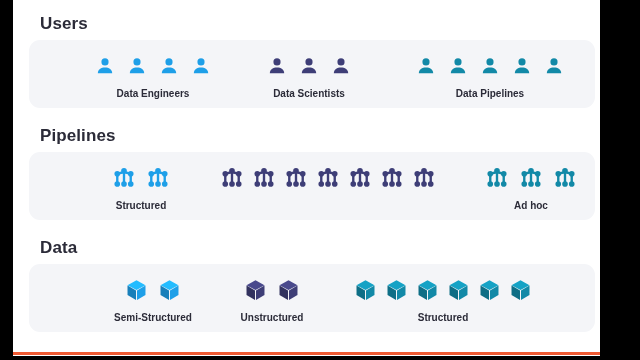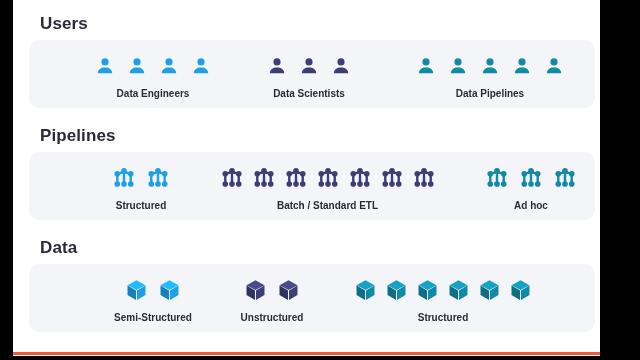--- a/index.html
+++ b/index.html
@@ -386,21 +386,20 @@
                     </g>
                     <circle cx="4.6" cy="6.4" r="3.1" fill="#3e3e77"></circle>
                     <circle cx="12" cy="3.1" r="3.1" fill="#3e3e77"></circle>
                     <circle cx="19.4" cy="6.4" r="3.1" fill="#3e3e77"></circle>
                     <circle cx="4.6" cy="17.6" r="3.1" fill="#3e3e77"></circle>
                     <circle cx="12" cy="17.6" r="3.1" fill="#3e3e77"></circle>
                     <circle cx="19.4" cy="17.6" r="3.1" fill="#3e3e77"></circle>
                   </svg>
                 </span>
               </div>
-            <div class="group-label">Batch / Standard ETL</div>
           </div>
 
           <div class="group p-adh">
             <div class="group-icons">
                 <span class="ico">
                   <svg width="22" height="20" viewBox="0 0 24 22" aria-hidden="true">
                     <g stroke="#1289a7" stroke-width="2.6" stroke-linecap="round">
                       <line x1="4.6" y1="6.4" x2="12" y2="4.4"></line>
                       <line x1="12" y1="4.4" x2="19.4" y2="6.4"></line>
                       <line x1="4.6" y1="6.4" x2="4.6" y2="16.6"></line>

